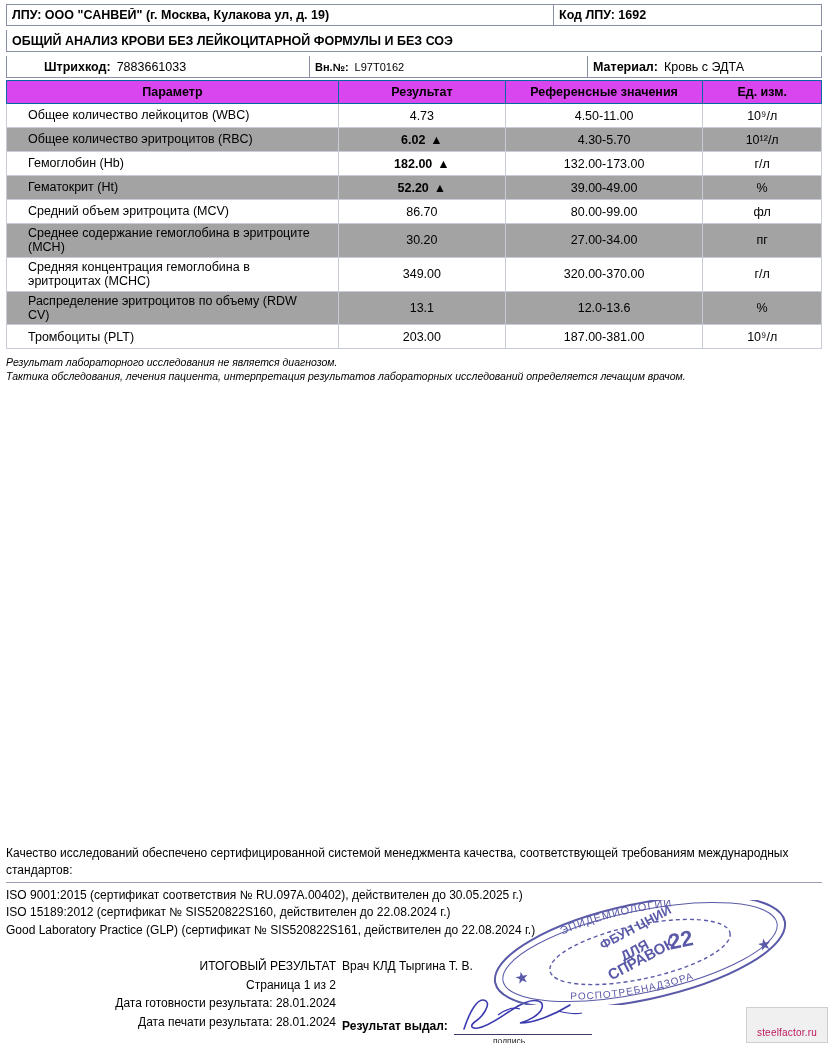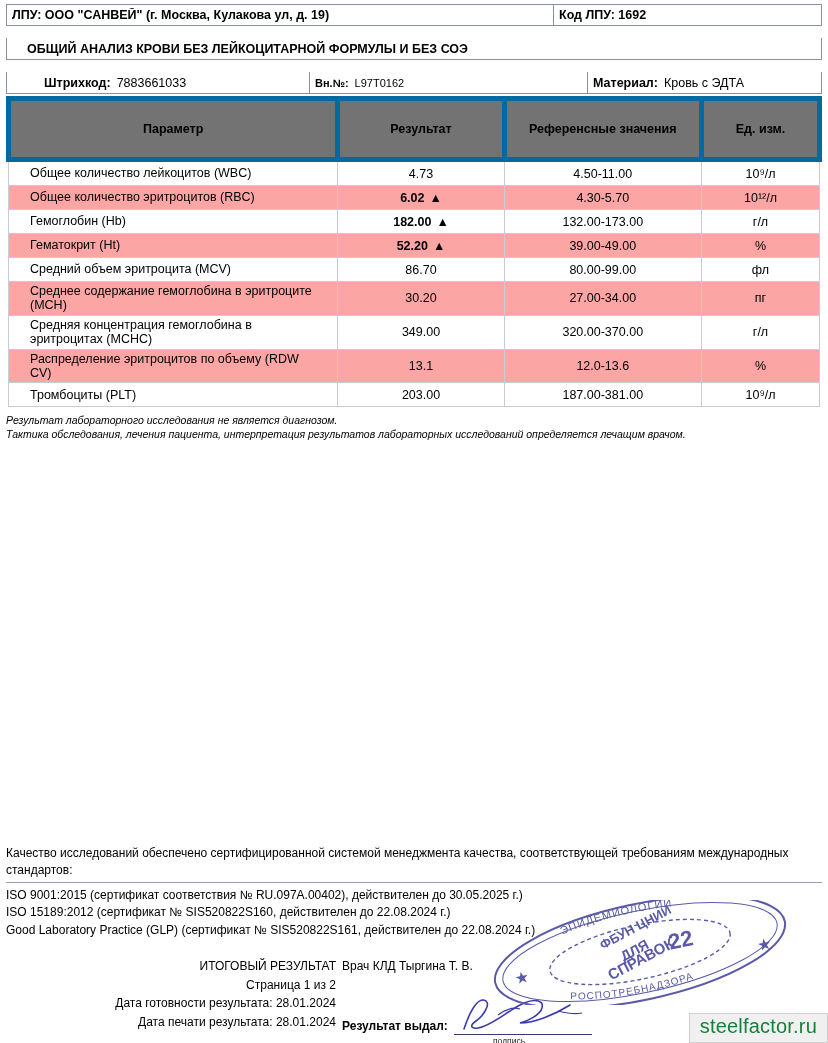--- a/index.html
+++ b/index.html
@@ -48,29 +48,29 @@
     height: 100%;
     display: flex;
     align-items: center;
     padding: 0 5px;
     box-sizing: border-box;
     font-weight: bold;
     font-size: 12.5px;
   }
   .title-row {
     width: 816px;
-    margin: 12px auto;
+    margin: 4px auto;
     border-left: 1px solid #8a8fa8;
     border-right: 1px solid #8a8fa8;
     border-bottom: 1px solid #8a8fa8;
     box-sizing: border-box;
     height: 22px;
     display: flex;
     align-items: center;
-    padding: 0 20px;
+    padding: 0 5px;
     font-weight: bold;
     font-size: 12.5px;
   }
   .subhdr-row {
     display: flex;
     width: 816px;
     margin: 0 auto;
     border: 1px solid #8a8fa8;
     border-top: none;
     box-sizing: border-box;
@@ -110,35 +110,35 @@
   .lbl-b { font-weight: bold; margin-right: 6px; }
 
   
   table.results {
     width: 816px;
     margin: 2px auto 0 auto;
     border-collapse: collapse;
     font-size: 12.5px;
   }
   table.results th {
-    background: #737373;
-    border: 5px solid #0369a1;
+    background: #d946ef;
+    border: 1px solid #0369a1;
     font-weight: bold;
     height: 20px;
     font-size: 12.5px;
     text-align: center;
-    padding: 18px 4px;
+    padding: 1px 4px;
   }
   table.results td {
     border: 1px solid #c8ccd8;
     padding: 2px 21px;
     height: 19px;
     vertical-align: middle;
   }
-  table.results tr.alt td { background: #fca5a5; }
+  table.results tr.alt td { background: #a3a3a3; }
   .c-param { width: 370px; text-align: left; }
   .c-res   { width: 152px; text-align: center; }
   .c-ref   { width: 196px; text-align: center; }
   .c-unit  { width: 96px;  text-align: center; }
   .bold { font-weight: bold; }
   .two-line { line-height: 1.15; }
 
   
   .notes {
     width: 816px;
@@ -228,23 +228,23 @@
   }
   .stamp svg { display:block; }
 
   
   .watermark {
     position: absolute;
     right: 0px;
     bottom: 0px;
     background: #f0f0f0;
     border: 1px solid #cfcfcf;
-    color: #15803d;
-    font-size: 20px;
-    padding: 1px 10px 4px 10px;
+    color: #be185d;
+    font-size: 10px;
+    padding: 19px 10px 4px 10px;
     letter-spacing: 0.2px;
   }
 </style>
 </head>
 <body>
 
 <div class="page">
 
   <div class="hdr-row">
     <div class="hdr-cell-left">ЛПУ: ООО "САНВЕЙ" (г. Москва, Кулакова ул, д. 19)</div>

